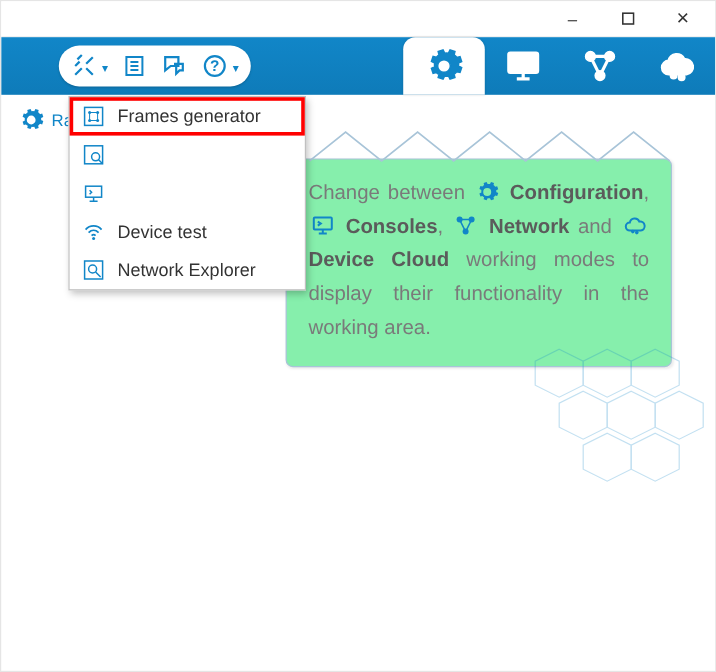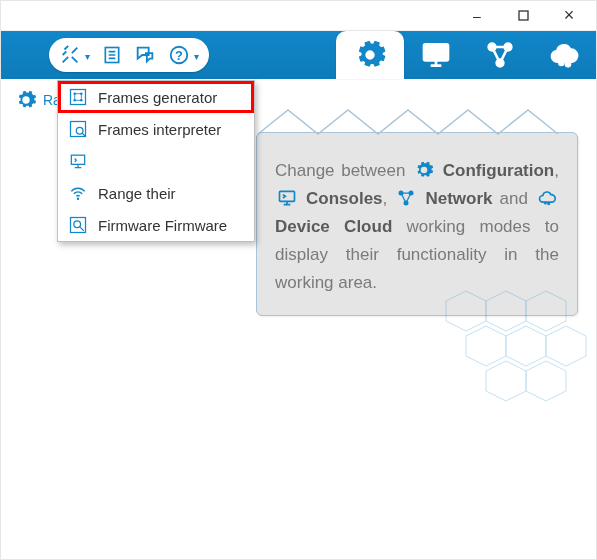--- a/index.html
+++ b/index.html
@@ -123,27 +123,27 @@
   .dropdown-item svg { width: 20px; height: 20px; flex-shrink: 0; }
   .dropdown-item.highlighted {
     outline: 3px solid #ff0000;
     outline-offset: -3px;
     position: relative;
     z-index: 51;
   }
   
   .info-bubble {
     position: absolute;
-    left: 255px;
+    left: 237px;
     top: 131px;
     width: 322px;
-    background: #e5e5e5;
+    background: #86efac;
     border: 1px solid #a8c4d8;
     border-radius: 6px;
-    padding: 24px 18px 18px;
+    padding: 14px 18px 18px;
     font-size: 17px;
     line-height: 28px;
     color: #7a7a7a;
     text-align: justify;
     box-shadow: 1px 1px 2px rgba(0,0,0,0.08);
   }
   
   .zigzag {
     position: absolute;
     left: 243px;
@@ -265,42 +265,41 @@
         <path d="M8 8h8M8 16h8M8 8v8M16 8v8" stroke="#1186c8"></path>
       </svg>
     <span>Frames generator</span>
   </div>
   <div class="dropdown-item">
     <svg viewBox="0 0 24 24">
         <rect x="3" y="3" width="18" height="18" fill="none" stroke="#1186c8" stroke-width="1.5"></rect>
         <circle cx="14" cy="14" r="4" fill="none" stroke="#1186c8" stroke-width="1.5"></circle>
         <path d="M17 17l4 4" stroke="#1186c8" stroke-width="1.5"></path>
       </svg>
-    <span>Frames interpreter</span>
   </div>
   <div class="dropdown-item">
     <svg viewBox="0 0 24 24">
         <rect x="4" y="5" width="16" height="11" fill="none" stroke="#1186c8" stroke-width="1.5"></rect>
         <path d="M8 20h8M12 16v4M8 9l2 2-2 2" fill="none" stroke="#1186c8" stroke-width="1.5"></path>
       </svg>
   </div>
   <div class="dropdown-item">
     <svg viewBox="0 0 24 24">
         <path d="M4 10c4-5 12-5 16 0M7 13c3-3 7-3 10 0M10 16c1.3-1.3 2.7-1.3 4 0" fill="none" stroke="#1186c8" stroke-width="1.7"></path>
         <circle cx="12" cy="19" r="1.5" fill="#1186c8"></circle>
       </svg>
-    <span>Range their</span>
+    <span>Device test</span>
   </div>
   <div class="dropdown-item">
     <svg viewBox="0 0 24 24">
         <rect x="3" y="3" width="18" height="18" fill="none" stroke="#1186c8" stroke-width="1.5"></rect>
         <circle cx="11" cy="11" r="4" fill="none" stroke="#1186c8" stroke-width="1.5"></circle>
         <path d="M14 14l5 5" stroke="#1186c8" stroke-width="1.5"></path>
       </svg>
-    <span>Firmware Firmware</span>
+    <span>Network Explorer</span>
   </div>
 </div>
 
 <div class="zigzag" style="top:106px;">
   <svg viewBox="0 0 322 28" preserveAspectRatio="none">
     <path d="M14 27 L44 3 L74 27 L104 3 L134 27 L164 3 L194 27 L224 3 L254 27 L284 3 L314 27" fill="none" stroke="#a8c4d8" stroke-width="1.4"></path>
   </svg>
 </div>
 
 <div class="info-bubble">

